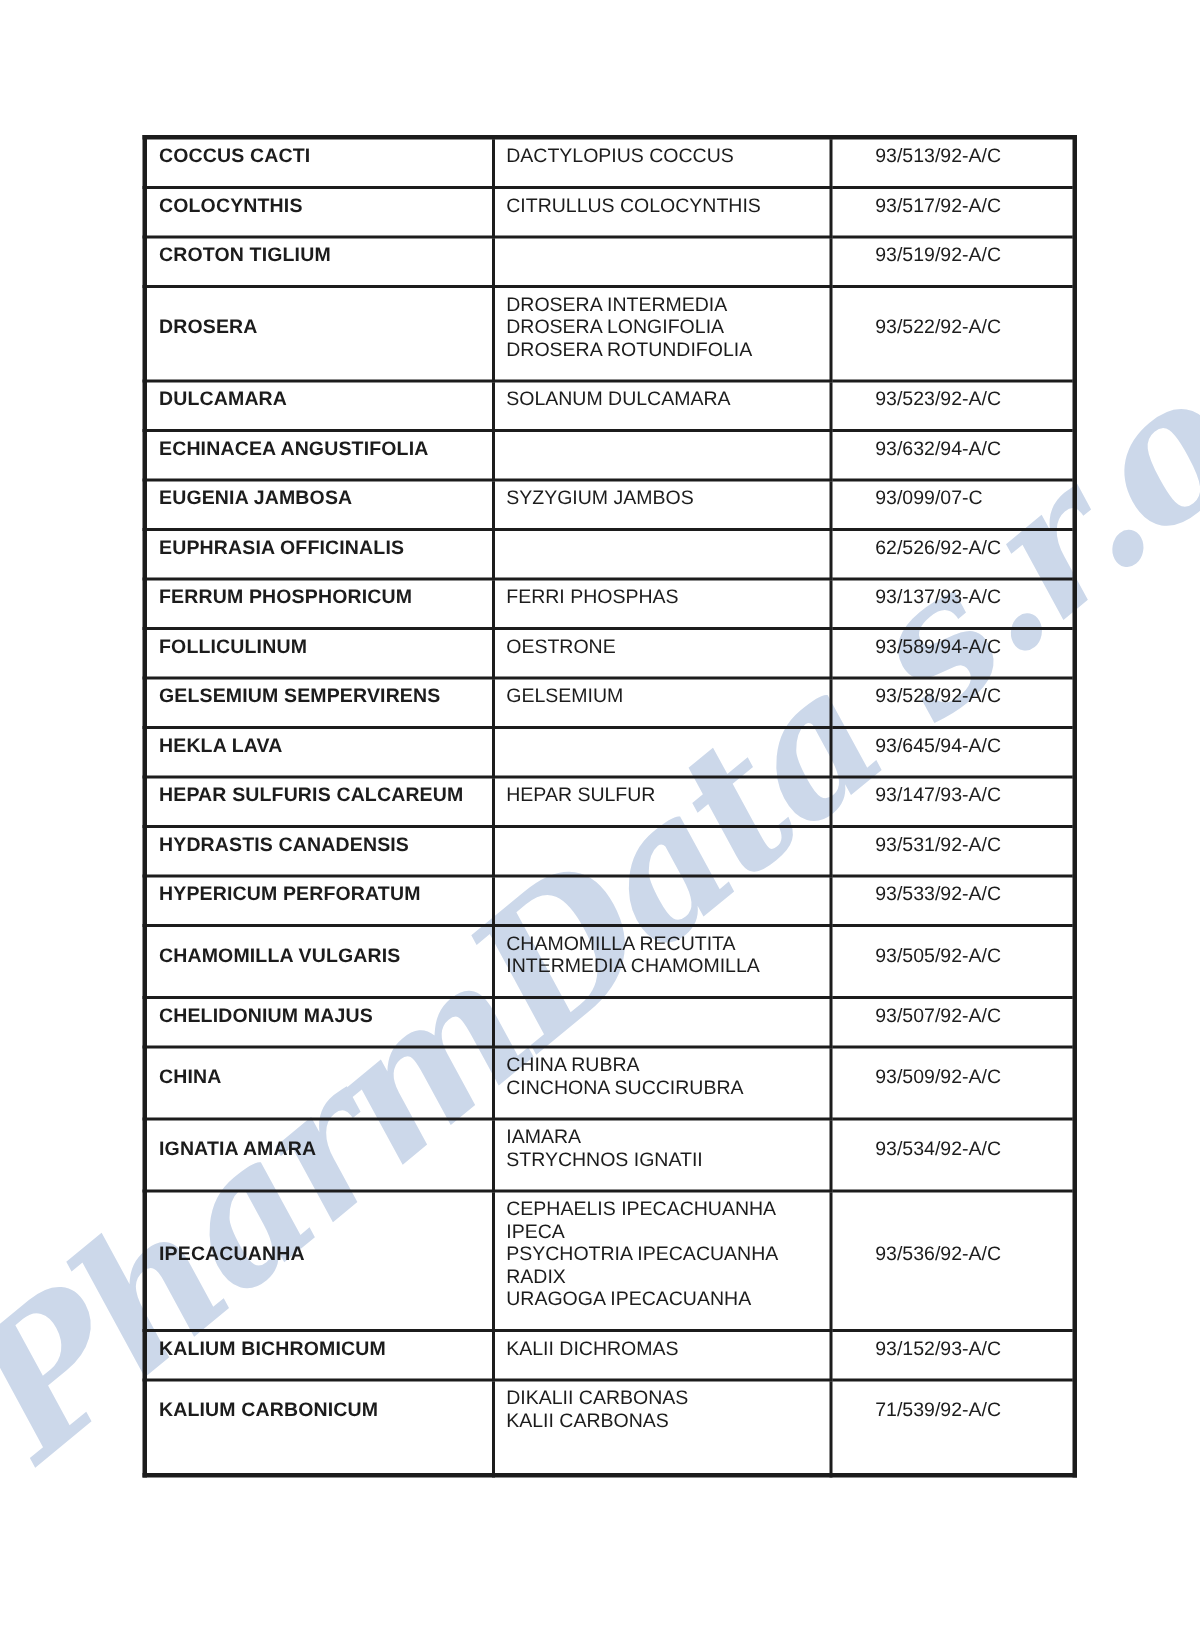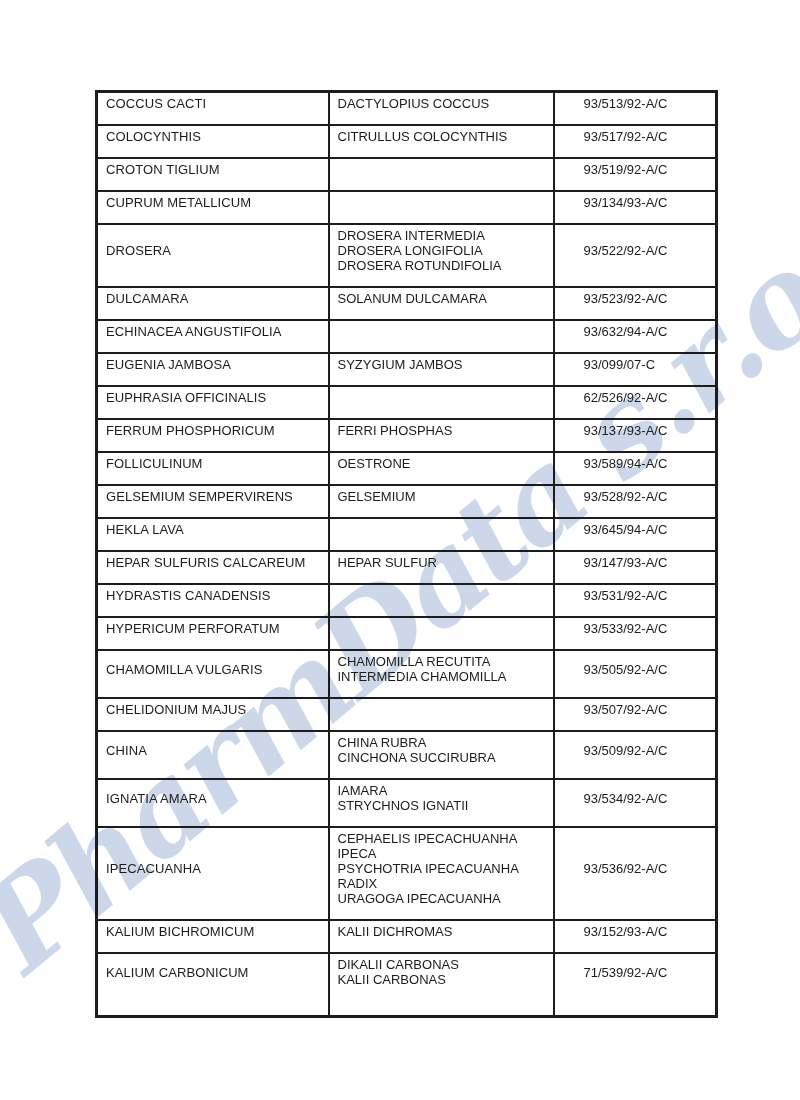--- a/index.html
+++ b/index.html
@@ -55,21 +55,21 @@
   col.c3 { width: 163px; }
   td {
     border: 2px solid #1c1c1c;
     vertical-align: middle;
     padding: 3px 6px 13px 8px;
     font-size: 13px;
     line-height: 15px;
     overflow: hidden;
   }
   td.name {
-    font-weight: normal;
+    font-weight: bold;
     letter-spacing: 0.1px;
   }
   td.syn {
     white-space: pre-line;
   }
   td.code {
     white-space: nowrap;
     padding-left: 29px;
   }
   tbody tr:last-child td { padding-bottom: 28px; }
@@ -98,25 +98,20 @@
     <td class="syn">CITRULLUS COLOCYNTHIS</td>
     <td class="code">93/517/92-A/C</td>
   </tr>
 
   <tr>
     <td class="name">CROTON TIGLIUM</td>
     <td class="syn"></td>
     <td class="code">93/519/92-A/C</td>
   </tr>
 
-  <tr>
-    <td class="name">CUPRUM METALLICUM</td>
-    <td class="syn"></td>
-    <td class="code">93/134/93-A/C</td>
-  </tr>
 
   <tr>
     <td class="name">DROSERA</td>
     <td class="syn">DROSERA INTERMEDIA
 DROSERA LONGIFOLIA
 DROSERA ROTUNDIFOLIA</td>
     <td class="code">93/522/92-A/C</td>
   </tr>
 
   <tr>

